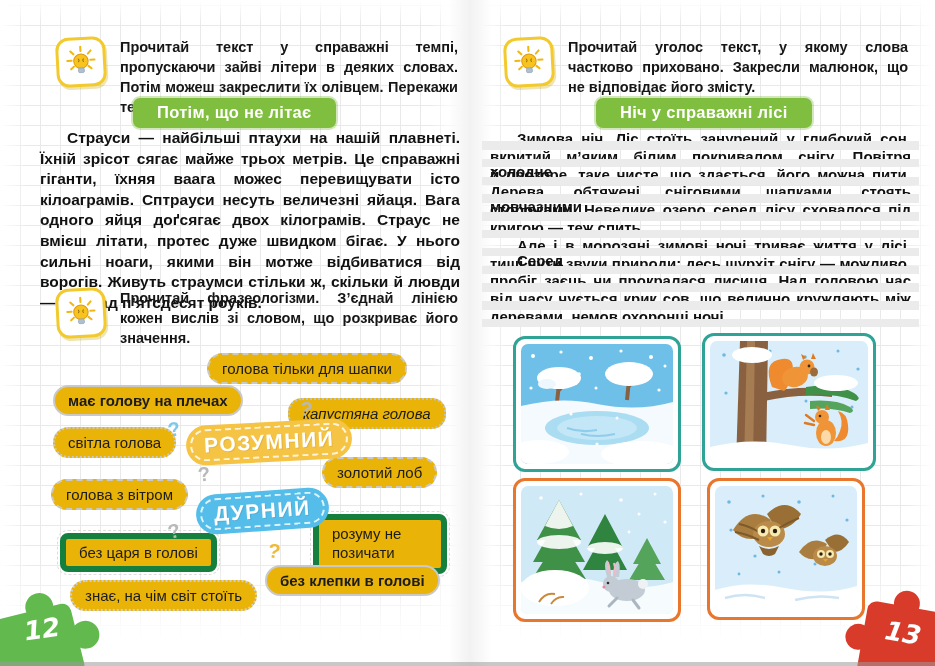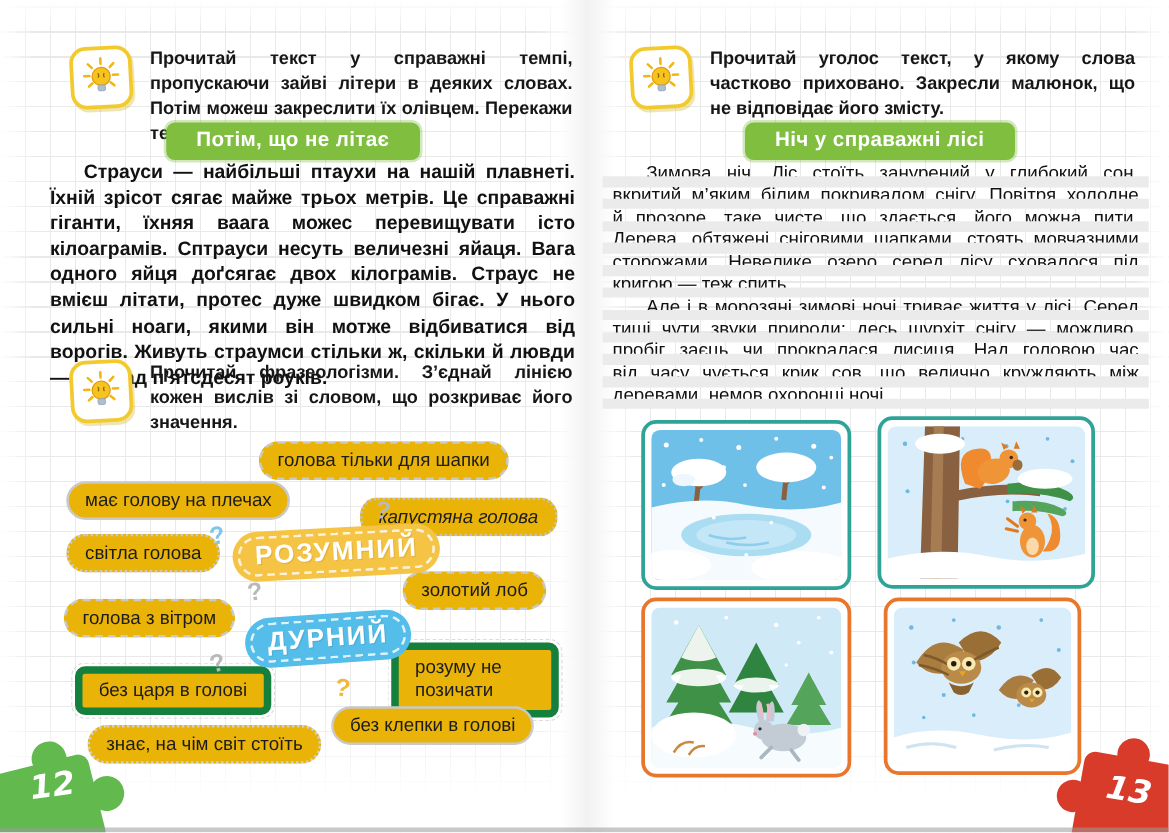--- a/index.html
+++ b/index.html
@@ -28,30 +28,30 @@
   .banner{position:absolute;background:#7fbe3f;color:#fff;font-weight:700;font-size:16.5px;letter-spacing:.3px;
     padding:5px 24px 6px;border-radius:7px;white-space:nowrap;
     box-shadow:0 0 0 2px rgba(127,190,63,.35);}
 
   
   .story{position:absolute;left:40px;top:128px;width:420px;font-size:15.5px;font-weight:600;line-height:20.6px;
     color:#111;text-align:justify;text-indent:27px;}
 
   
   .hidden-story{position:absolute;left:490px;top:131px;width:421px;}
-  .h-line{position:relative;height:17.8px;font-size:15px;font-weight:400;line-height:15px;color:#111;
+  .h-line{position:relative;height:17.8px;font-size:15px;font-weight:700;line-height:15px;color:#111;
     text-align:justify;text-align-last:justify;}
   .h-line.indent{padding-left:27px;}
   .h-line.last{text-align-last:left;}
   .h-line::after{content:"";position:absolute;left:-8px;right:-8px;top:10px;height:8.5px;background:#ebebeb;}
 
   
   .bubble{position:absolute;font-size:15px;color:#1c1c1c;background:#eab308;padding:5px 13px;white-space:nowrap;}
   .bb-dash{border:2px dashed #c9c9c9;border-radius:16px;}
-  .bb-solid{border:2px solid #c9c9c9;border-radius:18px;}
+  .bb-solid{border:2px solid #c9c9c9;border-radius:18px;font-weight:bold;}
   .bb-scallop{border:2px dotted #c2c2c2;border-radius:14px;font-style:italic;}
   .bb-cloud{border:2px dotted #c9c9c9;border-radius:22px;}
   .bb-zigzag{border:6px solid #15803d;border-radius:8px;outline:1px dashed #dcdcdc;outline-offset:2px;}
   .bb-dot{border:2px dotted #d0d0d0;border-radius:20px;}
   .word-badge{position:absolute;color:#fff;font-weight:800;font-size:21px;letter-spacing:1.5px;
     padding:8px 18px;border-radius:22px;text-shadow:1px 1px 0 rgba(0,0,0,.08);}
   .word-badge .inner{position:absolute;inset:4px;border:2px dashed rgba(255,255,255,.8);border-radius:18px;pointer-events:none;}
   .badge-smart{background:#f6c445;transform:rotate(-3deg);}
   .badge-dumb{background:#55bde9;transform:rotate(-4deg);}
   .qmark{position:absolute;font-weight:700;color:#b9b9b9;font-size:20px;}

